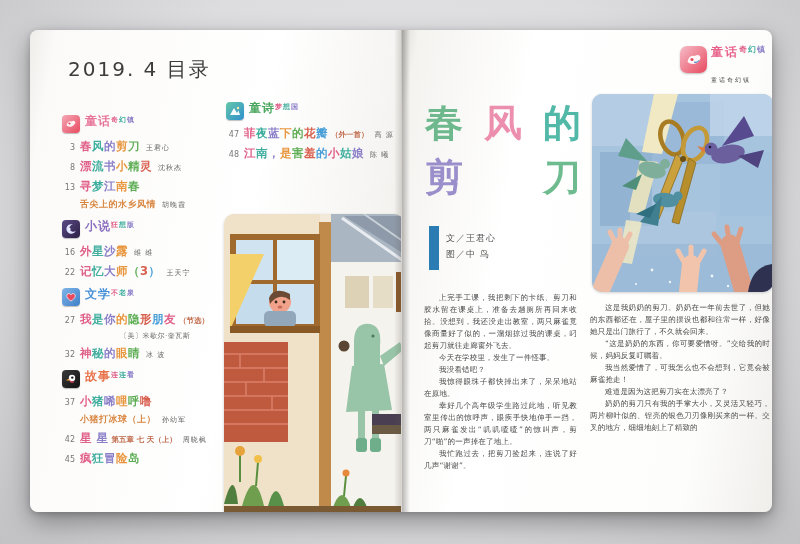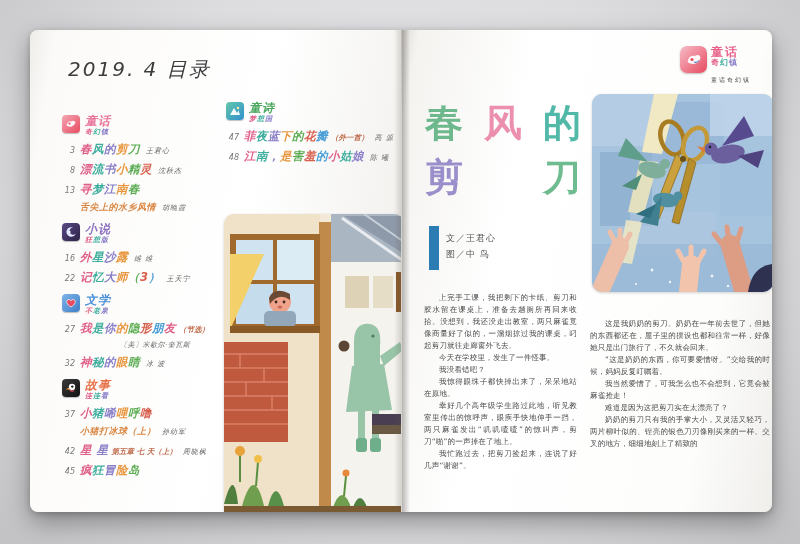--- a/index.html
+++ b/index.html
@@ -3,39 +3,39 @@
 <meta charset="utf-8">
 <style>
   * { margin:0; padding:0; box-sizing:border-box; }
   body { font-family:"DejaVu Sans", sans-serif; }
   .stage { position:relative; width:800px; height:544px; overflow:hidden;
            background:radial-gradient(ellipse at 50% 40%, #e9e9eb 0%, #dddddf 55%, #c2c2c5 100%); }
   .book { position:absolute; left:30px; top:30px; width:742px; height:482px; display:flex;
           border-radius:8px; box-shadow:0 10px 26px rgba(0,0,0,.35), 0 2px 6px rgba(0,0,0,.2); }
   .page { position:relative; width:371px; height:482px; overflow:hidden; }
   .page.left  { border-radius:8px 0 0 8px;
-    background:linear-gradient(100deg,#efedea 0%, #fbfaf8 6%, #ffffff 55%, #f2f1ee 90%, #e2e0dc 100%);font-style:italic; }
+    background:linear-gradient(100deg,#efedea 0%, #fbfaf8 6%, #ffffff 55%, #f2f1ee 90%, #e2e0dc 100%); }
   .page.right { border-radius:0 8px 8px 0;
     background:linear-gradient(100deg,#dcdad6 0%, #f4f3f0 4%, #ffffff 30%, #fdfdfc 80%, #efeeeb 100%); }
   .spine { position:absolute; left:364px; top:0; width:16px; height:482px; pointer-events:none;
     background:linear-gradient(90deg, rgba(0,0,0,0) 0%, rgba(90,80,70,.22) 48%, rgba(40,35,30,.3) 52%, rgba(0,0,0,0) 100%); }
 
   
   .toc-title { position:absolute; left:38px; top:26px; font-size:20px; color:#3c3c3c; letter-spacing:2px; }
   .toc-col1 { position:absolute; left:30px; top:76px; width:168px; }
   .toc-col2 { position:absolute; left:194px; top:72px; width:172px; }
   .sec-head { display:flex; align-items:flex-start; gap:5px; margin:9px 0 6px 2px; }
   .sec-icon { width:18px; height:18px; border-radius:4px; display:inline-flex; align-items:center; justify-content:center; flex:none;
               box-shadow:0 1px 1px rgba(0,0,0,.25); }
   .i0 { background:linear-gradient(135deg,#f4a8b6,#e84a5f); }
   .i1 { background:linear-gradient(135deg,#5a4a85,#2c2145); }
   .i2 { background:linear-gradient(135deg,#7fb4e8,#3f7fc8); }
   .i3 { background:linear-gradient(135deg,#3a3a3a,#121212); }
   .i4 { background:linear-gradient(135deg,#64c8a8,#2f8fd0); }
-  .sec-meta { display:flex; flex-direction:column; line-height:1; }
+  .sec-meta { display:flex; flex-direction:row; line-height:1; }
   .sec-name { font-size:12px; font-weight:bold; letter-spacing:1px; }
   .n0 { color:#e8739a; } .n1 { color:#8a6fc0; } .n2 { color:#4a90d9; } .n3 { color:#e8734a; } .n4 { color:#4aa85f; }
   .sec-badge { font-size:7px; font-weight:bold; margin-top:2px; letter-spacing:1px; }
   .row { display:flex; align-items:baseline; margin:0 0 5px 0; }
   .num { width:15px; text-align:right; font-size:8px; color:#777; margin-right:5px; flex:none; }
   .t { font-size:11.5px; font-weight:bold; letter-spacing:.5px; white-space:nowrap; }
   .suffix { font-size:7.5px; color:#c06a4a; font-weight:bold; margin-left:3px; white-space:nowrap; }
   .au { font-size:7px; color:#666; margin-left:6px; letter-spacing:1px; white-space:nowrap; }
   .row.sub { margin:-1px 0 5px 0; }
   .subt { font-size:9px; font-weight:bold; color:#d8853f; margin-left:20px; letter-spacing:.5px; white-space:nowrap; }
@@ -49,21 +49,21 @@
   .art-title { position:absolute; left:24px; top:66px; }
   .art-line { display:flex; justify-content:space-between; width:156px; font-size:38px; line-height:54px; font-weight:bold; }
   .credit { position:absolute; left:28px; top:196px; display:flex; gap:7px; }
   .credit-bar { width:10px; height:44px; background:#2b7cb3; flex:none; }
   .credit-text { font-size:9px; color:#555; line-height:16px; letter-spacing:1px; padding-top:4px; }
   .art-illu { position:absolute; left:191px; top:64px; width:181px; height:198px; border-radius:10px; overflow:hidden;
               box-shadow:0 1px 3px rgba(0,0,0,.18); }
   .body-cols { position:absolute; left:23px; top:262px; width:346px; display:flex; gap:13px; }
   .bcol { font-size:7.5px; line-height:12px; color:#4a4a4a; text-align:justify; letter-spacing:.2px; }
   .bcol.c1 { width:153px; }
-  .bcol.c2 { width:180px; padding-top:26px; }
+  .bcol.c2 { width:180px; padding-top:10px; }
   .bcol p { text-indent:2em; }
 
   .brand { position:absolute; right:6px; top:16px; width:86px; display:flex; flex-direction:column; align-items:flex-start; }
   .brand-top { display:flex; align-items:flex-start; gap:4px; }
   .brand-icon { width:27px; height:27px; border-radius:7px; background:linear-gradient(135deg,#f6bcc8,#e8germ 0,#e84a5f);
                 background:linear-gradient(135deg,#f6bcc8,#e84a5f); display:flex; align-items:center; justify-content:center;
                 box-shadow:0 1px 2px rgba(0,0,0,.25); flex:none; }
   .brand-name { font-size:12px; font-weight:bold; color:#e8608a; letter-spacing:2px; line-height:13px; }
   .brand-badge { font-size:8px; font-weight:bold; letter-spacing:1px; }
   .brand-caption { font-size:6px; color:#444; letter-spacing:2px; margin:3px 0 0 31px; }

